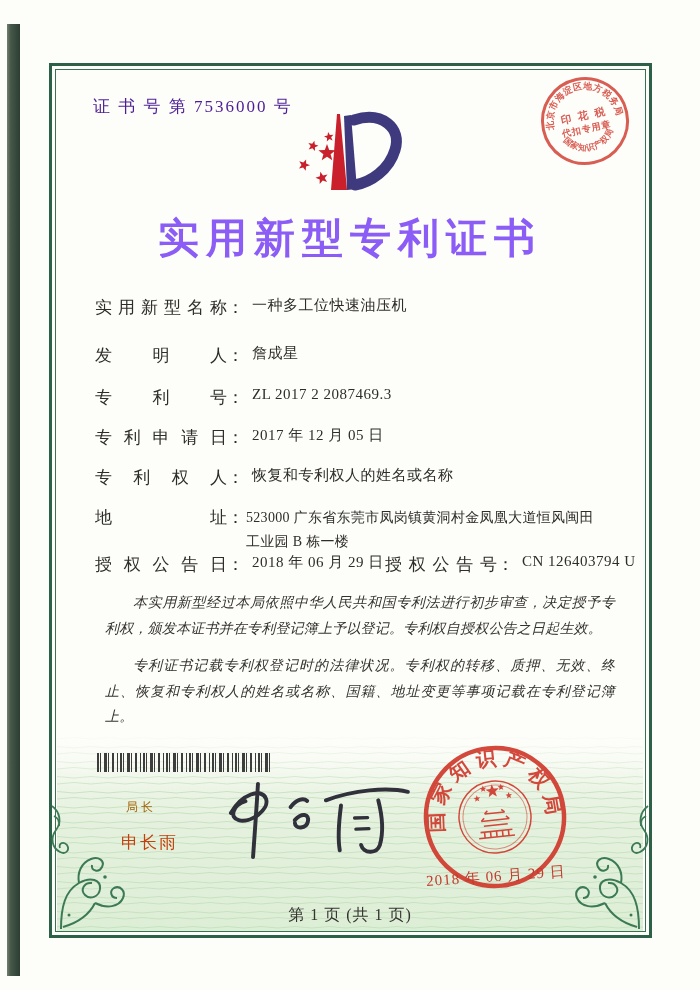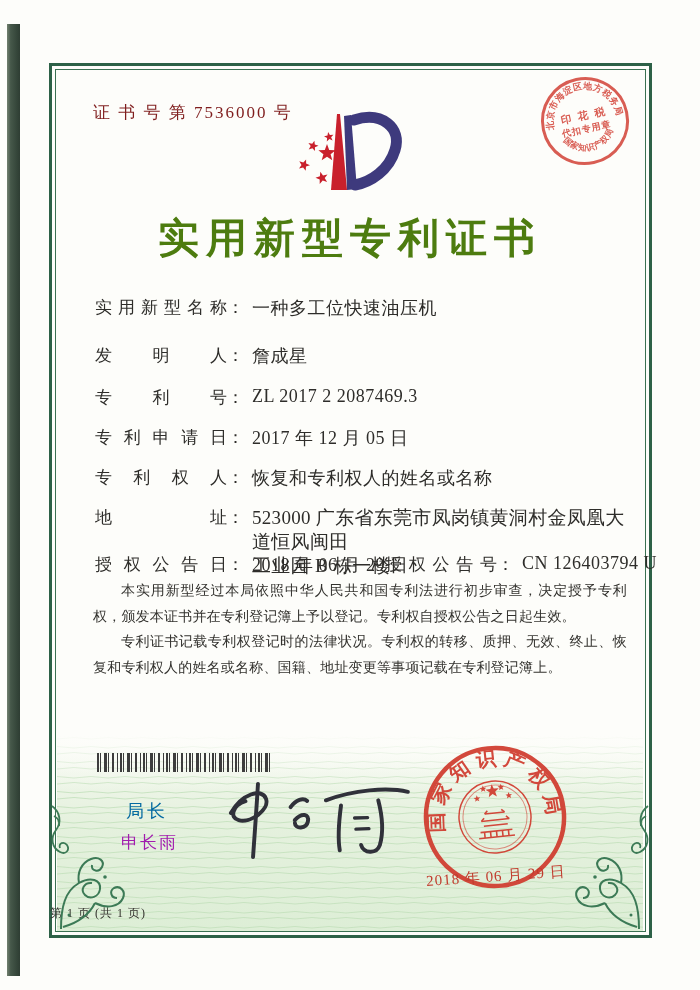--- a/index.html
+++ b/index.html
@@ -10,58 +10,58 @@
   }
   .abs{position:absolute;}
   
   .spine{left:7px;top:24px;width:13px;height:952px;
     background:linear-gradient(90deg,#72816f 0%,#46584a 28%,#35463a 75%,#2e3d33 100%);}
   
   .border-outer{left:49px;top:63px;width:603px;height:875px;box-sizing:border-box;
     border:3px solid #2d6147;}
   .border-inner{position:absolute;inset:3px;border:1px solid #3a7152;}
   
-  .cert-no{left:93px;top:101px;font-size:17px;letter-spacing:2px;color:#7f1d1d;}
+  .cert-no{left:93px;top:95px;font-size:17px;letter-spacing:2px;color:#4c1d95;}
   
   .title{left:50px;top:211px;width:600px;text-align:center;font-size:41px;
-    letter-spacing:7px;font-weight:600;color:#4d7c0f;}
+    letter-spacing:7px;font-weight:600;color:#8b5cf6;}
   
   .frow{position:absolute;left:95px;width:530px;font-size:17px;white-space:nowrap;}
   .flabel{display:inline-flex;justify-content:space-between;width:132px;vertical-align:top;}
   .flabel span{flex:0 0 auto;}
   .w112{width:112px;}
   .fcolon{margin-right:2px;vertical-align:top;}
-  .fvalue{margin-left:6px;font-size:18px;letter-spacing:0.5px;vertical-align:top;}
-  .addr-block{display:inline-block;margin-left:6px;font-size:19px;line-height:24px;
+  .fvalue{margin-left:6px;font-size:15px;letter-spacing:0.5px;vertical-align:top;}
+  .addr-block{display:inline-block;font-size:14px;line-height:24px;
     letter-spacing:0.3px;white-space:normal;width:382px;vertical-align:top;}
   .grant-no-group{position:absolute;left:290px;top:0;}
   
   .body-text{left:93px;top:578px;width:534px;font-size:14px;line-height:25.5px;
     color:#33322e;text-align:justify;}
-  .body-text p{margin:0;text-indent:2em;letter-spacing:0.2px;}
+  .body-text p{margin:12px;text-indent:2em;letter-spacing:0.2px;font-style:italic;}
   
   .panel{left:57px;top:736px;width:586px;height:195px;
     background:linear-gradient(180deg,#fdfdf9 0%,#eff6e9 18%,#e5f1de 45%,#ddeed6 100%);}
   .panel-fade{position:absolute;left:0;top:0;width:100%;height:55px;
     background:linear-gradient(180deg,rgba(253,253,250,0.95),rgba(253,253,250,0));}
   
   .barcode{left:97px;top:753px;width:174px;height:19px;
     background:repeating-linear-gradient(90deg,
       #3d3d3d 0 2px,transparent 2px 3px,#3d3d3d 3px 4px,transparent 4px 7px,
       #3d3d3d 7px 10px,transparent 10px 11px,#3d3d3d 11px 12px,transparent 12px 15px,
       #3d3d3d 15px 17px,transparent 17px 20px,#3d3d3d 20px 21px,transparent 21px 23px);}
-  .sign-post{left:126px;top:799px;font-size:18px;letter-spacing:3px;color:#0369a1;}
-  .sign-name{left:121px;top:831px;font-size:17px;letter-spacing:2px;color:#a21caf;}
+  .sign-post{left:126px;top:799px;font-size:12px;letter-spacing:3px;color:#a16207;}
+  .sign-name{left:121px;top:831px;font-size:17px;letter-spacing:2px;color:#c2410c;}
   .signature-svg{left:205px;top:773px;width:215px;height:92px;transform:rotate(-2deg);}
   .seal-svg{left:420px;top:742px;width:150px;height:150px;transform:rotate(-6deg);opacity:0.92;}
   .seal-date{left:426px;top:866px;width:170px;font-size:15px;color:#c13b2d;
     letter-spacing:1px;transform:rotate(-4deg);white-space:nowrap;}
   .tax-stamp{left:538px;top:74px;width:94px;height:94px;transform:rotate(-12deg);opacity:0.88;}
   .logo-svg{left:281px;top:104px;width:145px;height:100px;}
-  .footer{left:50px;top:905px;width:600px;font-size:12px;
+  .footer{left:50px;top:905px;width:600px;text-align:center;font-size:16px;
     letter-spacing:1px;color:#35342f;}
   .decor{left:0;top:0;width:700px;height:990px;pointer-events:none;}
   svg{display:block;}
 </style>
 </head>
 <body>
 
 <div id="page">
 
   <div class="abs spine"></div>

